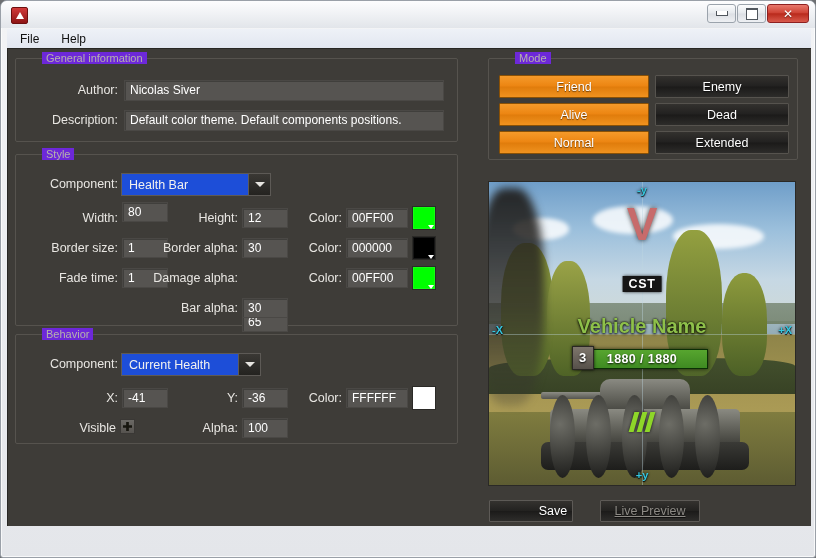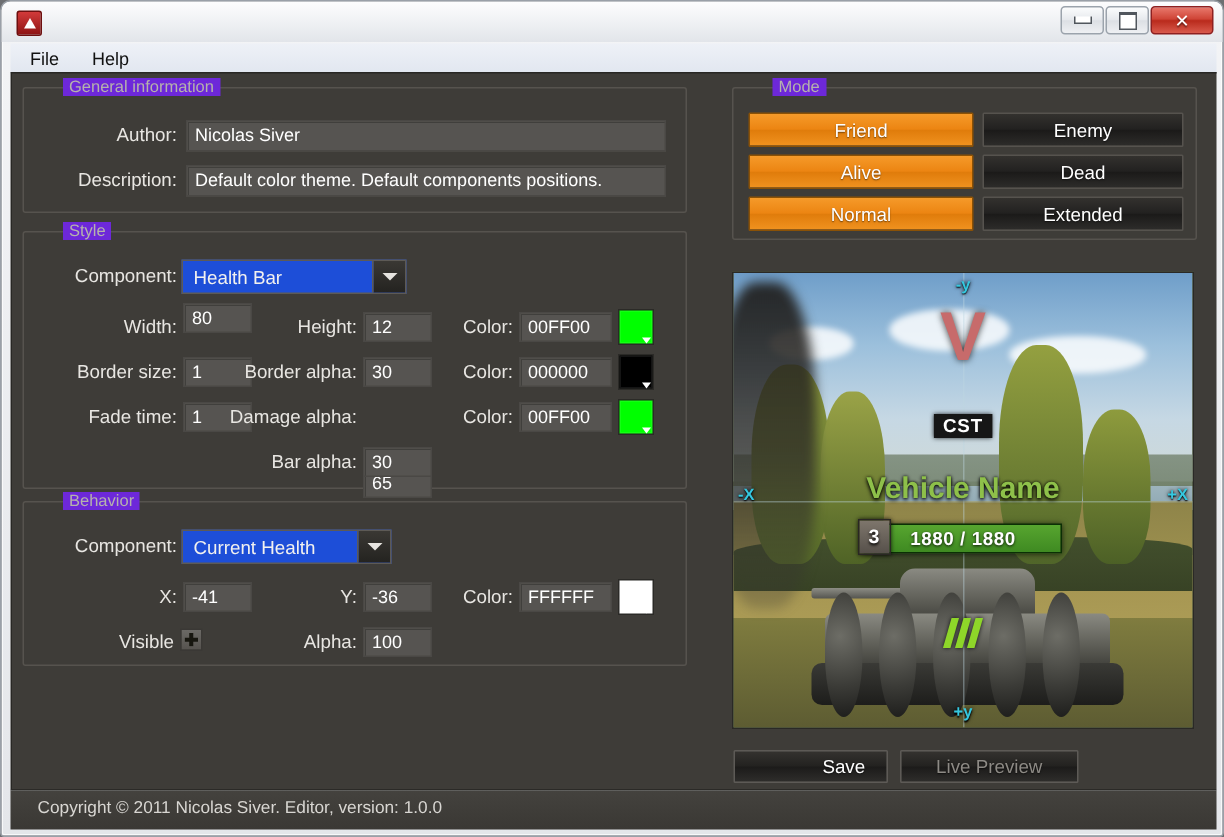--- a/index.html
+++ b/index.html
@@ -451,20 +451,17 @@
     <div id="mk-rank">
       <span id="mk-ranktext">3</span>
     </div>
     <div id="mk-chevrons">
         <i></i>
         <i></i>
         <i></i>
       </div>
   </div>
 
-  <div class="actbtn enabled" style="left:488px;top:499px;width:103px;padding-left:44px;">Save</div>
-  <div class="actbtn disabled" style="left:599px;top:499px;width:119px;">Live Preview</div>
-
-  <div id="statusbar">
-    <div id="status-text">Copyright © 2011 Nicolas Siver. Editor, version: 1.0.0</div>
-  </div>
+  <div class="actbtn enabled" style="left:488px;top:499px;width:84px;padding-left:44px;">Save</div>
+  <div class="actbtn disabled" style="left:599px;top:499px;width:100px;text-decoration:underline;">Live Preview</div>
+
 
 </div>
 
 </body></html>

